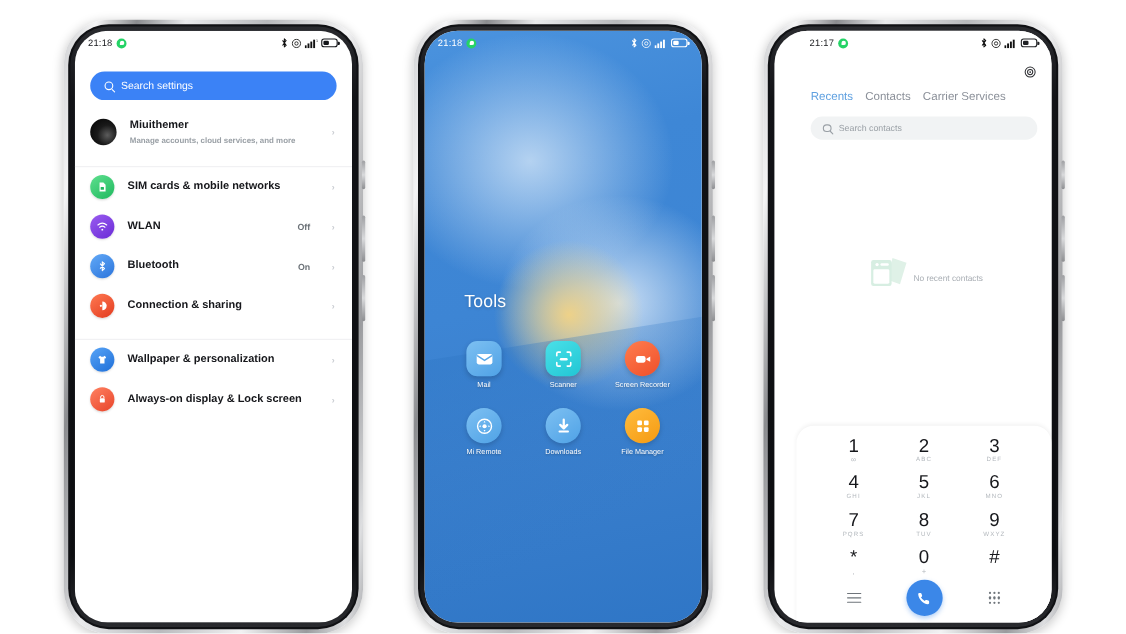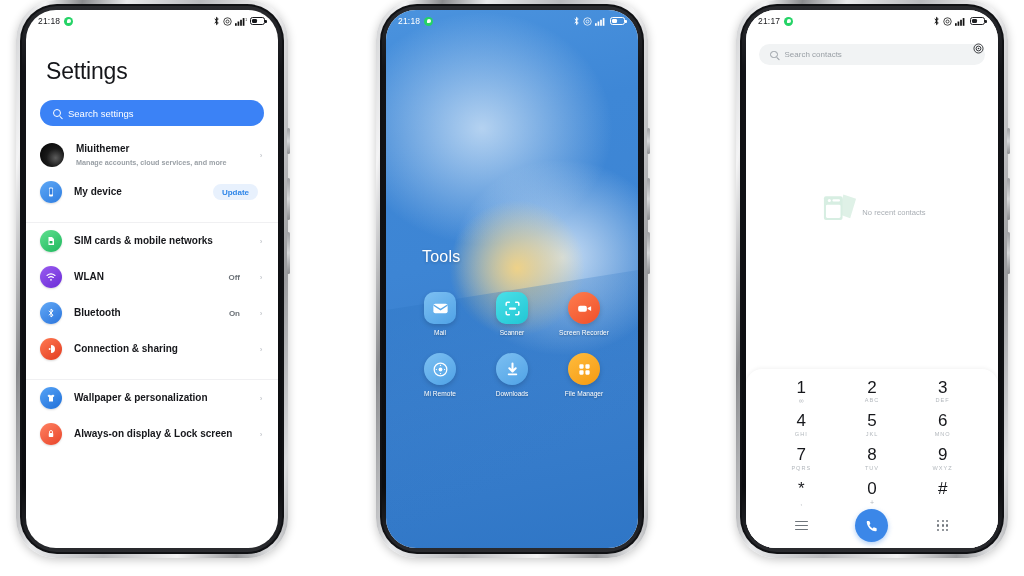--- a/index.html
+++ b/index.html
@@ -2,21 +2,21 @@
 <html><head>
 <meta charset="utf-8">
 <style>
   * { box-sizing: border-box; margin:0; padding:0; }
   html, body { width:1024px; height:576px; overflow:hidden; }
   body {
     background:#ffffff;
     font-family:"Liberation Sans", sans-serif;
     position:relative;
   }
-  .stage { position:absolute; inset:0; display:flex; align-items:flex-start; justify-content:center; gap:88px; }
+  .stage { position:absolute; inset:0; display:flex; align-items:flex-end; justify-content:center; gap:46px; }
 
   
   .phone { position:relative; width:272px; height:558px; }
   .phone .metal {
     position:absolute; inset:0;
     border-radius:40px;
     background:linear-gradient(100deg,#cfd0d2 0%,#f4f4f5 8%,#8b8c8f 18%,#e9eaec 30%,#b9babd 50%,#f2f2f3 70%,#9a9b9e 86%,#dddee0 95%,#aaabae 100%);
     box-shadow:0 2px 10px rgba(0,0,0,.22);
   }
   .phone .bezel {
@@ -124,21 +124,21 @@
                   text-shadow:0 1px 3px rgba(0,0,0,.22); z-index:3; }
   .app-grid { position:absolute; left:18px; right:18px; top:282px; z-index:3;
               display:grid; grid-template-columns:repeat(3,1fr); row-gap:16px; }
   .app { display:flex; flex-direction:column; align-items:center; }
   .app .sq { width:32px; height:32px; border-radius:10px; display:flex; align-items:center; justify-content:center;
              box-shadow:0 2px 5px rgba(0,0,0,.17); }
   .app .sq svg { width:19px; height:19px; display:block; }
   .app .nm { margin-top:5px; font-size:6.6px; line-height:1.28; text-align:center; text-shadow:0 1px 2px rgba(0,0,0,.3); max-width:50px; }
 
   
-  .dialer { height:100%; background:#fff; color:#202124; position:relative; display:flex; flex-direction:column; }
+  .dialer { height:100%; background:#fff; color:#202124; position:relative; display:flex; flex-direction:column;margin-left:20px; }
   .d-top { position:relative; }
   .gear { position:absolute; right:13px; top:9px; width:13px; height:13px; }
   .tabs { display:flex; gap:11px; padding:32px 0 0 13px; font-size:10.5px; }
   .tabs .tab { color:#8b9099; }
   .tabs .tab.active { color:#5fa0e0; }
   .d-search { margin:12px 13px 0; height:21px; border-radius:11px; background:#f1f3f4;
               display:flex; align-items:center; gap:7px; padding:0 11px; }
   .d-search .mag { width:7.5px; height:7.5px; border:1.2px solid #9aa0a6; border-radius:50%; position:relative; flex:none; }
   .d-search .mag::after { content:""; position:absolute; right:-3px; bottom:-2.4px; width:3.8px; height:1.2px; background:#9aa0a6; transform:rotate(45deg); border-radius:1px; }
   .d-search span { font-size:8px; color:#9aa0a6; }
@@ -199,47 +199,34 @@
                 <rect x="6" y="3" width="2" height="7" fill="#111"></rect>
                 <rect x="9" y="1" width="2" height="9" fill="#111"></rect>
                 <text x="12" y="4" font-size="4" fill="#111">1</text>
               </svg>
             <span class="batt">
                 <i></i>
               </span>
           </div>
         </div>
 
-        <div class="settings-title">Settings</div>
 
         <div class="search-pill">
           <span class="mag"></span>
           <span>Search settings</span>
         </div>
 
         <div class="group">
           <div class="srow">
             <span class="avatar"></span>
             <span class="txt">
               <span class="t1" style="display:block">Miuithemer</span>
               <span class="t2" style="display:block">Manage accounts, cloud services, and more</span>
             </span>
             <span class="chev">›</span>
-          </div>
-          <div class="srow">
-            <span class="ico" style="background:linear-gradient(145deg,#5ea8f6,#2f7de0)">
-              <svg viewBox="0 0 24 24">
-                  <rect x="8" y="3" width="8" height="18" rx="2" fill="#fff"></rect>
-                  <rect x="9.2" y="5" width="5.6" height="12" rx=".6" fill="#2f7de0"></rect>
-                </svg>
-            </span>
-            <span class="txt">
-              <span class="t1" style="display:block">My device</span>
-            </span>
-            <span class="pillbtn">Update</span>
           </div>
         </div>
 
         <div class="group">
           <div class="srow">
             <span class="ico" style="background:linear-gradient(145deg,#5fe08f,#1fb85e)">
               <svg viewBox="0 0 24 24">
                   <path d="M7 4h7l4 4v12H7z" fill="#fff"></path>
                   <rect x="9" y="12" width="6" height="5" rx="1" fill="#1fb85e"></rect>
                 </svg>
@@ -459,20 +446,25 @@
         </div>
 
         <div class="d-top">
           <span class="gear">
             <svg viewBox="0 0 24 24" width="13" height="13">
                 <circle cx="12" cy="12" r="8.4" fill="none" stroke="#2b2c30" stroke-width="1.7"></circle>
                 <circle cx="12" cy="12" r="4.4" fill="none" stroke="#2b2c30" stroke-width="1.7"></circle>
                 <circle cx="12" cy="12" r="1.5" fill="#2b2c30"></circle>
               </svg>
           </span>
+          <div class="tabs">
+            <span class="tab active">Recents</span>
+            <span class="tab">Contacts</span>
+            <span class="tab">Carrier Services</span>
+          </div>
           <div class="d-search">
             <span class="mag"></span>
             <span>Search contacts</span>
           </div>
         </div>
 
         <div class="empty">
           <svg viewBox="0 0 52 46">
             <path d="M30 6 45 11 38 34 24 29z" fill="#dff1e7"></path>
             <rect x="7" y="8" width="22" height="28" rx="2.4" fill="#d7eee2"></rect>

